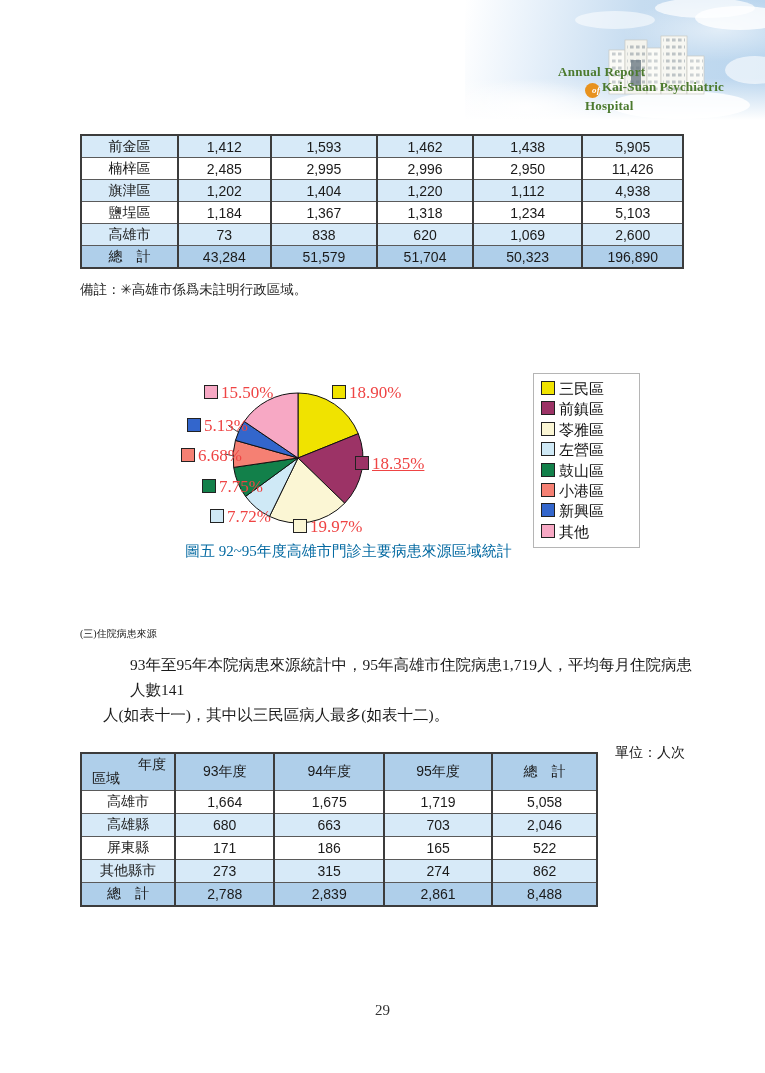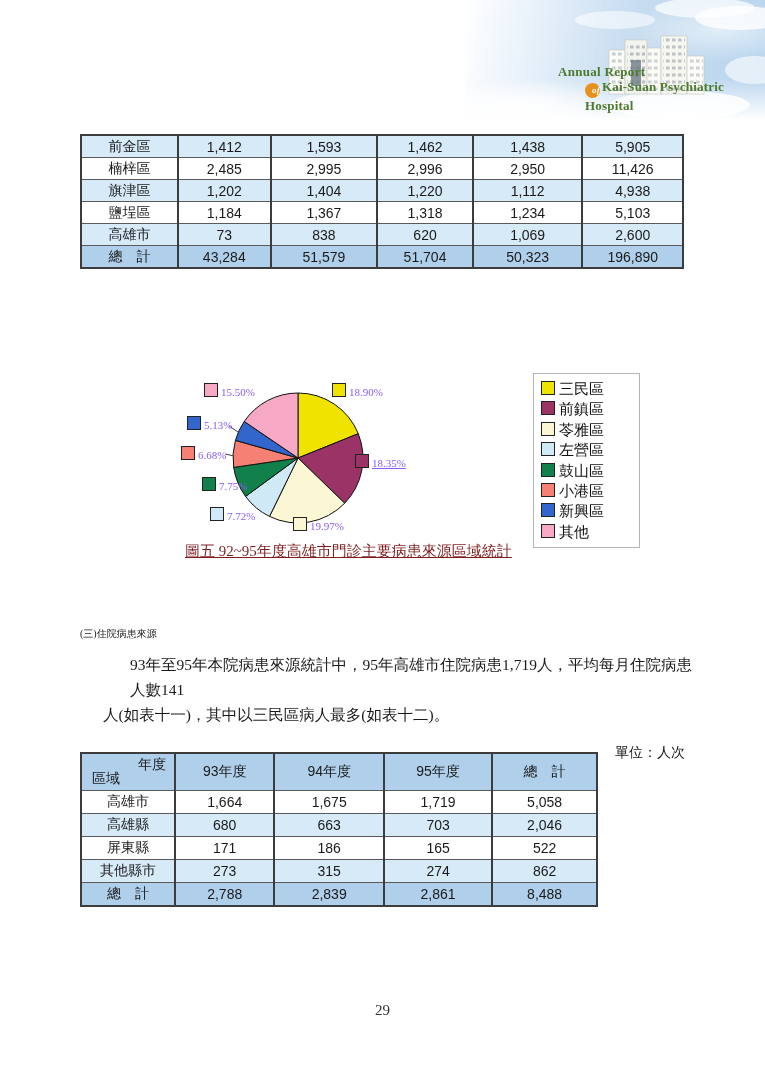--- a/index.html
+++ b/index.html
@@ -40,29 +40,29 @@
     background-image:linear-gradient(to bottom right, rgba(0,0,0,0) 49.3%, #3c3c3c 49.3%, #3c3c3c 50.7%, rgba(0,0,0,0) 50.7%);}
   td.corner .c-top{position:absolute;right:8px;top:2px;font-size:14px;}
   td.corner .c-bot{position:absolute;left:10px;bottom:2px;font-size:14px;}
 
   .note{position:absolute;left:80px;top:281px;font-size:13.5px;color:#222;}
 
   
   .figure{position:absolute;left:175px;top:368px;width:520px;height:192px;}
   .figure svg.pie{position:absolute;left:55px;top:22px;}
   .figure svg.leaders{position:absolute;left:0;top:0;pointer-events:none;}
-  .pie-label{position:absolute;white-space:nowrap;font-size:11px;color:#8b5cf6;}
+  .pie-label{position:absolute;white-space:nowrap;font-size:17px;color:#ef4444;}
   .pie-label .sw{display:inline-block;width:12px;height:12px;border:1px solid #222;
                  margin-right:3px;vertical-align:-1px;}
   .legend{position:absolute;left:358px;top:5px;width:92px;border:1px solid #b5b5b5;
           background:#fff;padding:6px 6px 4px 7px;}
   .legend-item{height:20.4px;font-size:15px;white-space:nowrap;color:#111;}
   .legend-item .sw{display:inline-block;width:12px;height:12px;border:1px solid #222;
                    margin-right:4px;vertical-align:-1px;}
-  .fig-caption{position:absolute;left:185px;top:542px;font-size:15px;color:#7f1d1d;text-decoration:underline;}
+  .fig-caption{position:absolute;left:185px;top:542px;font-size:15px;color:#0369a1;}
 
   
   .sec-head{position:absolute;left:80px;top:627px;font-size:10px;}
   .para{position:absolute;left:103px;top:652px;width:600px;font-size:15.5px;line-height:25px;}
   .para .l1{margin-left:27px;}
 
   .t11-title{position:absolute;left:80px;top:767px;width:605px;font-size:19px;}
   .t11-unit{position:absolute;left:80px;top:744px;width:605px;text-align:right;font-size:14px;}
 
   .page-num{position:absolute;left:0;top:1002px;width:765px;text-align:center;font-size:15px;color:#333;}
@@ -156,20 +156,21 @@
           <td>總　計</td>
           <td>43,284</td>
           <td>51,579</td>
           <td>51,704</td>
           <td>50,323</td>
           <td>196,890</td>
         </tr>
       </tbody>
   </table>
 
+  <div class="note">備註：✳高雄市係爲未註明行政區域。</div>
 
   <div class="figure">
     <svg class="pie" id="pie-svg" width="136" height="136" viewBox="0 0 136 136">
         <path d="M 68 68 L 68.00 3.00 A 65 65 0 0 1 128.28 43.69 Z" fill="#f0e300" stroke="#111" stroke-width="1"></path>
         <path d="M 68 68 L 128.28 43.69 A 65 65 0 0 1 114.68 113.23 Z" fill="#9c3366" stroke="#111" stroke-width="1"></path>
         <path d="M 68 68 L 114.68 113.23 A 65 65 0 0 1 39.51 126.43 Z" fill="#fbf6d4" stroke="#111" stroke-width="1"></path>
         <path d="M 68 68 L 39.51 126.43 A 65 65 0 0 1 15.56 106.40 Z" fill="#cfe9f6" stroke="#111" stroke-width="1"></path>
         <path d="M 68 68 L 15.56 106.40 A 65 65 0 0 1 3.68 77.40 Z" fill="#12804a" stroke="#111" stroke-width="1"></path>
         <path d="M 68 68 L 3.68 77.40 A 65 65 0 0 1 5.43 50.38 Z" fill="#f58073" stroke="#111" stroke-width="1"></path>
         <path d="M 68 68 L 5.43 50.38 A 65 65 0 0 1 14.24 31.46 Z" fill="#3366cc" stroke="#111" stroke-width="1"></path>

